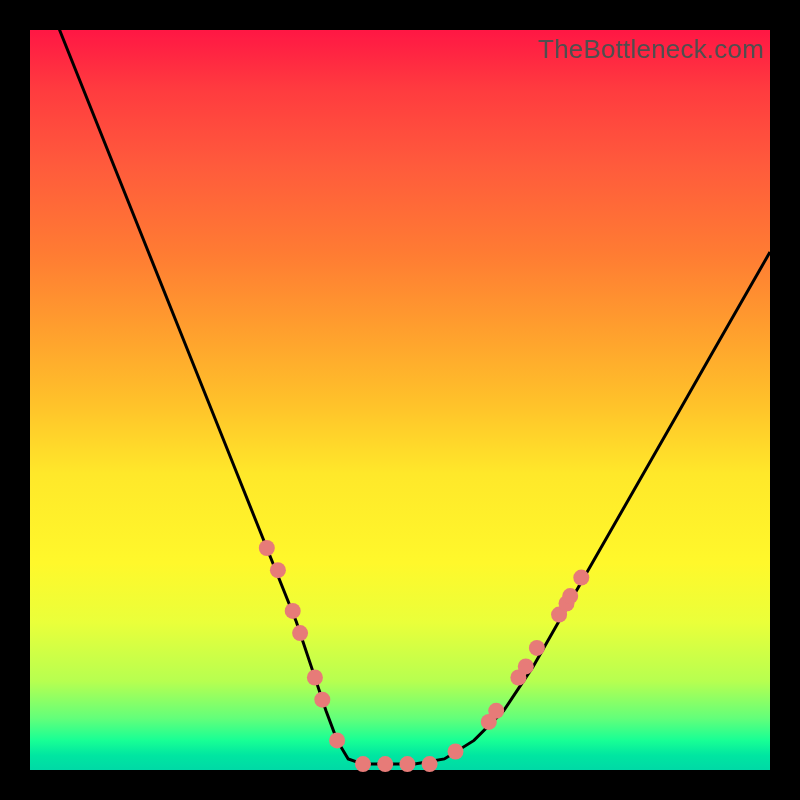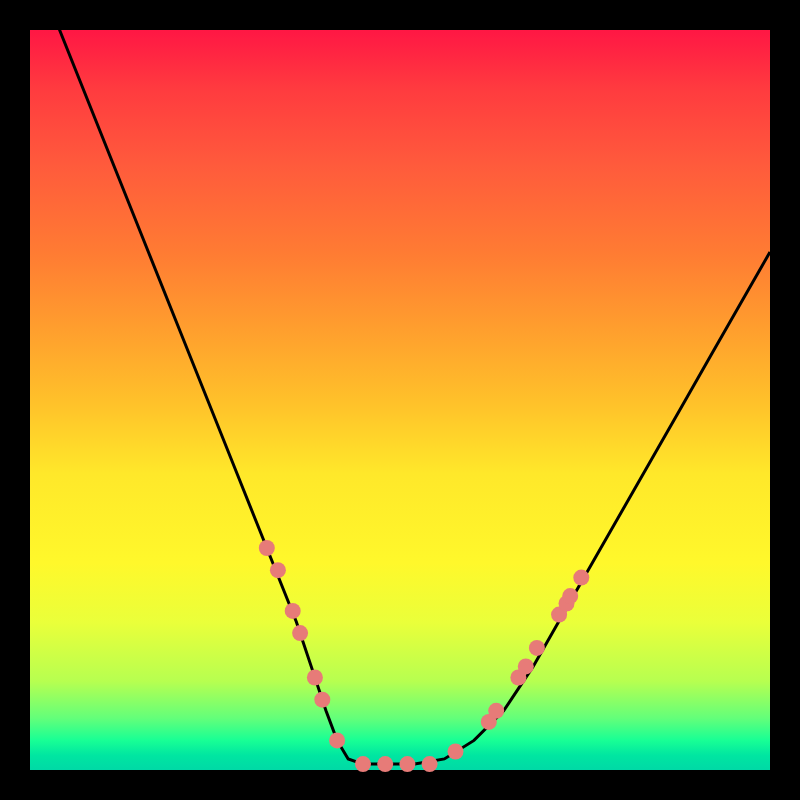--- a/index.html
+++ b/index.html
@@ -58,20 +58,21 @@
     width: 740px;
     height: 740px;
     overflow: visible;
   }
 </style>
 </head>
 <body>
 
 <div class="stage">
   <div class="plot">
+    <div class="watermark">TheBottleneck.com</div>
     <svg class="overlay" viewBox="0 0 740 740" preserveAspectRatio="none">
       <path id="curve-path" d="M0.00 -74.00 L29.60 0.00 L59.20 74.00 L88.80 148.00 L118.40 222.00 L148.00 296.00 L177.60 370.00 L207.20 444.00 L236.80 518.00 L251.60 555.00 L266.40 592.00 L281.20 636.40 L296.00 680.80 L307.10 710.40 L318.20 728.90 L333.00 734.08 L355.20 734.08 L384.80 734.08 L414.40 728.90 L444.00 710.40 L473.60 680.80 L503.20 636.40 L532.80 584.60 L562.40 532.80 L592.00 481.00 L621.60 429.20 L651.20 377.40 L680.80 325.60 L710.40 273.80 L740.00 222.00" fill="none" stroke="#000" stroke-width="3"></path>
       <g id="marker-group">
           <circle cx="236.80" cy="518.00" r="8" fill="#e77b78"></circle>
           <circle cx="247.90" cy="540.20" r="8" fill="#e77b78"></circle>
           <circle cx="262.70" cy="580.90" r="8" fill="#e77b78"></circle>
           <circle cx="270.10" cy="603.10" r="8" fill="#e77b78"></circle>
           <circle cx="284.90" cy="647.50" r="8" fill="#e77b78"></circle>
           <circle cx="292.30" cy="669.70" r="8" fill="#e77b78"></circle>
           <circle cx="307.10" cy="710.40" r="8" fill="#e77b78"></circle>

